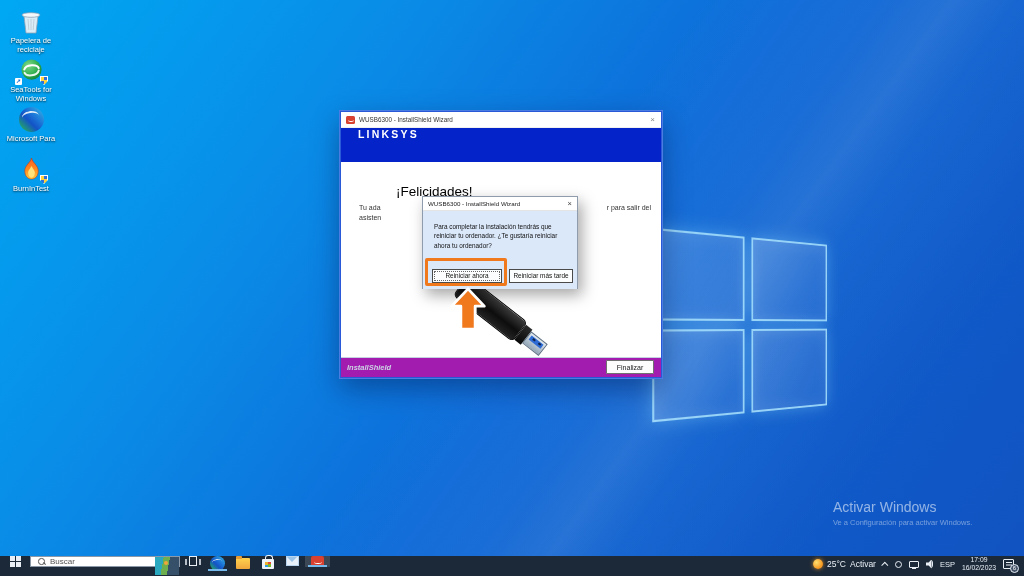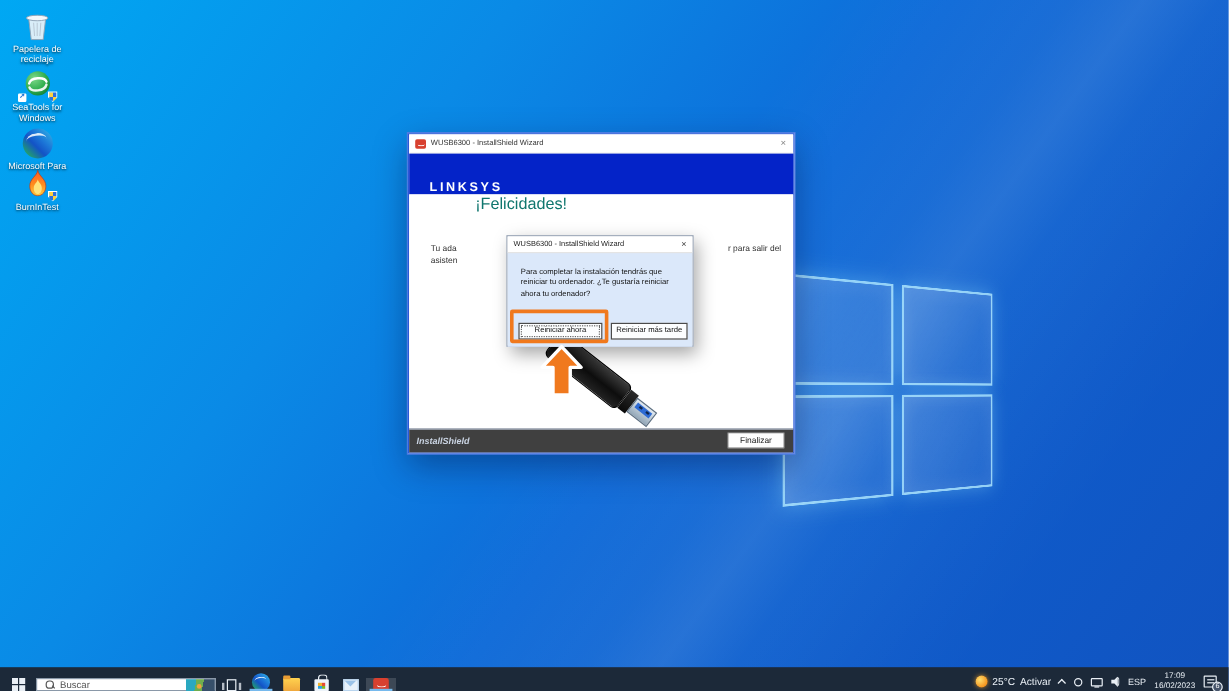--- a/index.html
+++ b/index.html
@@ -38,28 +38,28 @@
   
   .wiz { position:absolute; left:340px; top:111px; width:322px; height:267px; background:#fff;
     border:1px solid #2a59d8; box-shadow:0 0 0 1px #4b7ce2, 0 10px 26px rgba(0,15,60,.4); z-index:5; }
   .wiz-titlebar { height:16px; background:#fff; display:flex; align-items:center; gap:4px;
     padding:0 6px 0 5px; border-bottom:1px solid #f0f0f0; }
   .mini-red { width:9px; height:8px; background:#d8402f; border-radius:1.5px; position:relative; flex:none; }
   .mini-red::after { content:""; position:absolute; left:1.5px; top:2px; width:6px; height:3.5px;
     border-bottom:1.3px solid #fff; border-radius:50%; }
   .wiz-title { font-size:6.3px; color:#333; }
   .win-close { margin-left:auto; font-size:8px; color:#888; line-height:8px; cursor:default; }
-  .wiz-banner { height:34px; background:#0423c8; display:flex; align-items:flex-end; padding-left:17px; }
+  .wiz-banner { height:34px; background:#0423c8; display:flex; align-items:flex-start; padding-left:17px; }
   .wiz-logo { color:#fff; font-size:10.5px; font-weight:bold; letter-spacing:2.2px; }
   .wiz-body { position:relative; height:195px; background:#fff; }
-  .wiz-h1 { position:absolute; left:55px; top:0; font-size:13.5px; font-weight:400; color:#0f766e; }
+  .wiz-h1 { position:absolute; left:55px; top:22px; font-size:13.5px; font-weight:400; color:#000000; }
   .frag { position:absolute; top:41px; font-size:7px; line-height:9.5px; color:#333; }
   .frag-left { left:18px; }
   .frag-right { right:10px; text-align:right; }
-  .wiz-footer { position:relative; height:20px; background:#404040; border-top:1px solid #c5d0e2; }
+  .wiz-footer { position:relative; height:20px; background:#a21caf; border-top:1px solid #c5d0e2; }
   .ishield { position:absolute; left:6px; top:5px; font-size:7.5px; font-weight:bold; font-style:italic; color:#cbd5e4; }
   .btn-fin { position:absolute; right:7px; top:2px; width:48px; height:14px; background:#fdfdfd;
     border:1px solid #707070; border-radius:1px; font-size:7px; color:#222;
     display:flex; align-items:center; justify-content:center; }
 
   
   .usb { position:absolute; left:118px; top:116px; width:140px; height:80px; }
   .usb-rot { transform:rotate(38deg); transform-origin:8px 12px; display:flex; align-items:center; }
   .usb-body { width:76px; height:25px; border-radius:5px;
     background:linear-gradient(180deg,#3c3c3c,#0d0d0d 55%,#232323); border:1px solid #000; }
@@ -88,21 +88,21 @@
     border:3px solid #f0791e; border-radius:2px; z-index:15; }
   .hl-arrow { position:absolute; left:448px; top:286px; width:40px; height:46px; z-index:16; }
 
   
   .wm { position:absolute; left:833px; top:499px; }
   .wm-title { font-size:14px; color:rgba(255,255,255,.55); }
   .wm-sub { font-size:7.5px; color:rgba(255,255,255,.42); margin-top:3px; }
 
   
   .taskbar { position:absolute; left:0; bottom:0; width:1024px; height:20px; background:#1c2939;
-    display:flex; align-items:flex-end; z-index:30; }
+    display:flex; align-items:flex-start; z-index:30; }
   .tb-start { width:30px; display:flex; align-items:center; justify-content:center; }
   .tb-start .squares { display:inline-grid; grid-template-columns:5px 5px; grid-template-rows:5px 5px; gap:1px; }
   .tb-start .squares i { background:#e9eff5; }
   .tb-search { width:150px; background:#fff; display:flex; align-items:center; gap:5px;
     padding-left:7px; position:relative; border:1px solid #8a98a8; }
   .mag { width:7px; height:7px; position:relative; flex:none; }
   .mag::before { content:""; position:absolute; left:0; top:0; width:4.5px; height:4.5px;
     border:1.1px solid #555; border-radius:50%; }
   .mag::after { content:""; position:absolute; left:4.5px; top:5px; width:3px; height:1.2px;
     background:#555; transform:rotate(45deg); }
@@ -201,21 +201,21 @@
     <div class="dicon-label">Papelera de reciclaje</div>
   </div>
 
   <div class="dicon" style="top:106px">
     <div class="dicon-img">
       <div class="edge-ball"></div>
     </div>
     <div class="dicon-label">Microsoft Para</div>
   </div>
 
-  <div class="dicon" style="top:140px">
+  <div class="dicon" style="top:156px">
     <div class="dicon-img">
       <svg width="23" height="25" viewBox="0 0 24 26">
         <defs>
             <linearGradient id="fl" x1="0" y1="0" x2="0" y2="1">
           <stop offset="0" stop-color="#ff5a22"></stop>
               <stop offset="0.55" stop-color="#ff8c1e"></stop>
               <stop offset="1" stop-color="#ffc93e"></stop>
         </linearGradient>
           </defs>
         <path d="M12 1 C13 6,19 8.5,19 14.5 C19 19.5,16 23,12 23 C8 23,5 19.5,5 14.5 C5 8.5,11 6,12 1 Z" fill="url(#fl)" stroke="#c23a10" stroke-width="0.6"></path>
@@ -268,20 +268,24 @@
       <div class="dlg-btn btn-now">Reiniciar ahora</div>
       <div class="dlg-btn btn-later">Reiniciar más tarde</div>
     </div>
   </div>
 
   <div class="hl-box"></div>
   <svg class="hl-arrow" viewBox="0 0 40 48">
     <path d="M20 3 L37 21 H27.5 V45 H12.5 V21 H3 Z" fill="#f0791e" stroke="#ffffff" stroke-width="3" stroke-linejoin="round"></path>
   </svg>
 
+  <div class="wm">
+    <div class="wm-title">Activar Windows</div>
+    <div class="wm-sub">Ve a Configuración para activar Windows.</div>
+  </div>
 
   <div class="taskbar">
     <div class="tb-start">
       <span class="squares">
           <i></i>
           <i></i>
           <i></i>
           <i></i>
         </span>
     </div>

